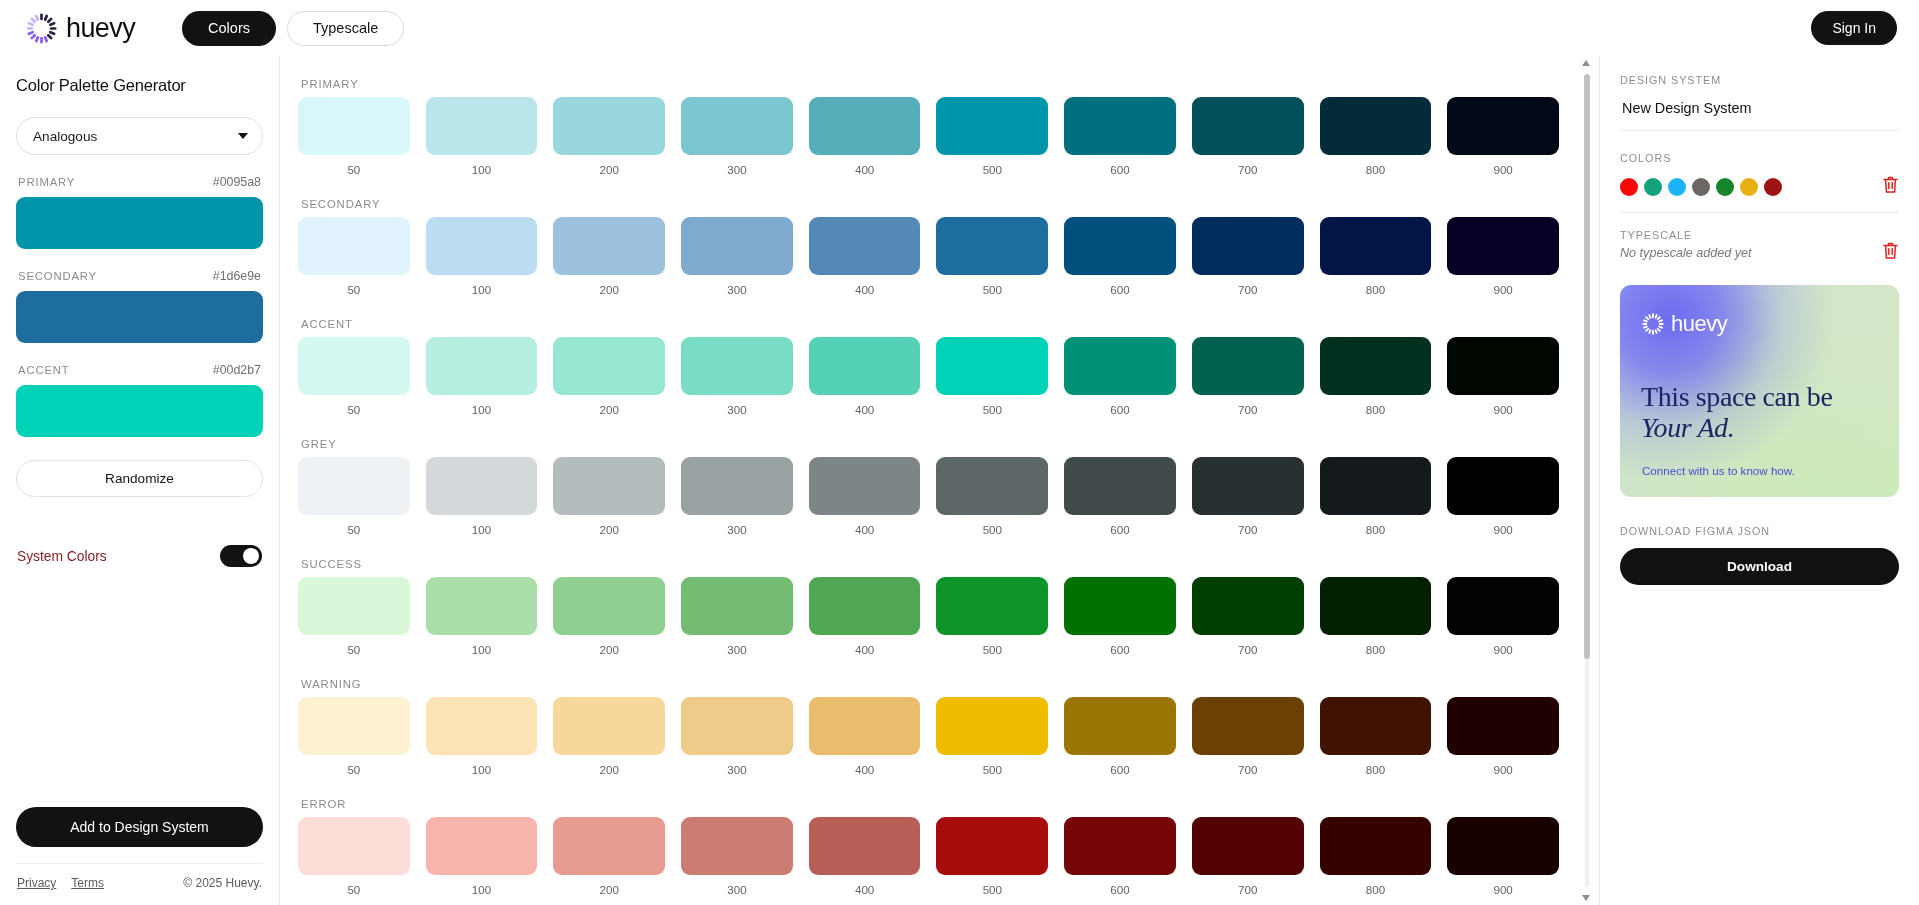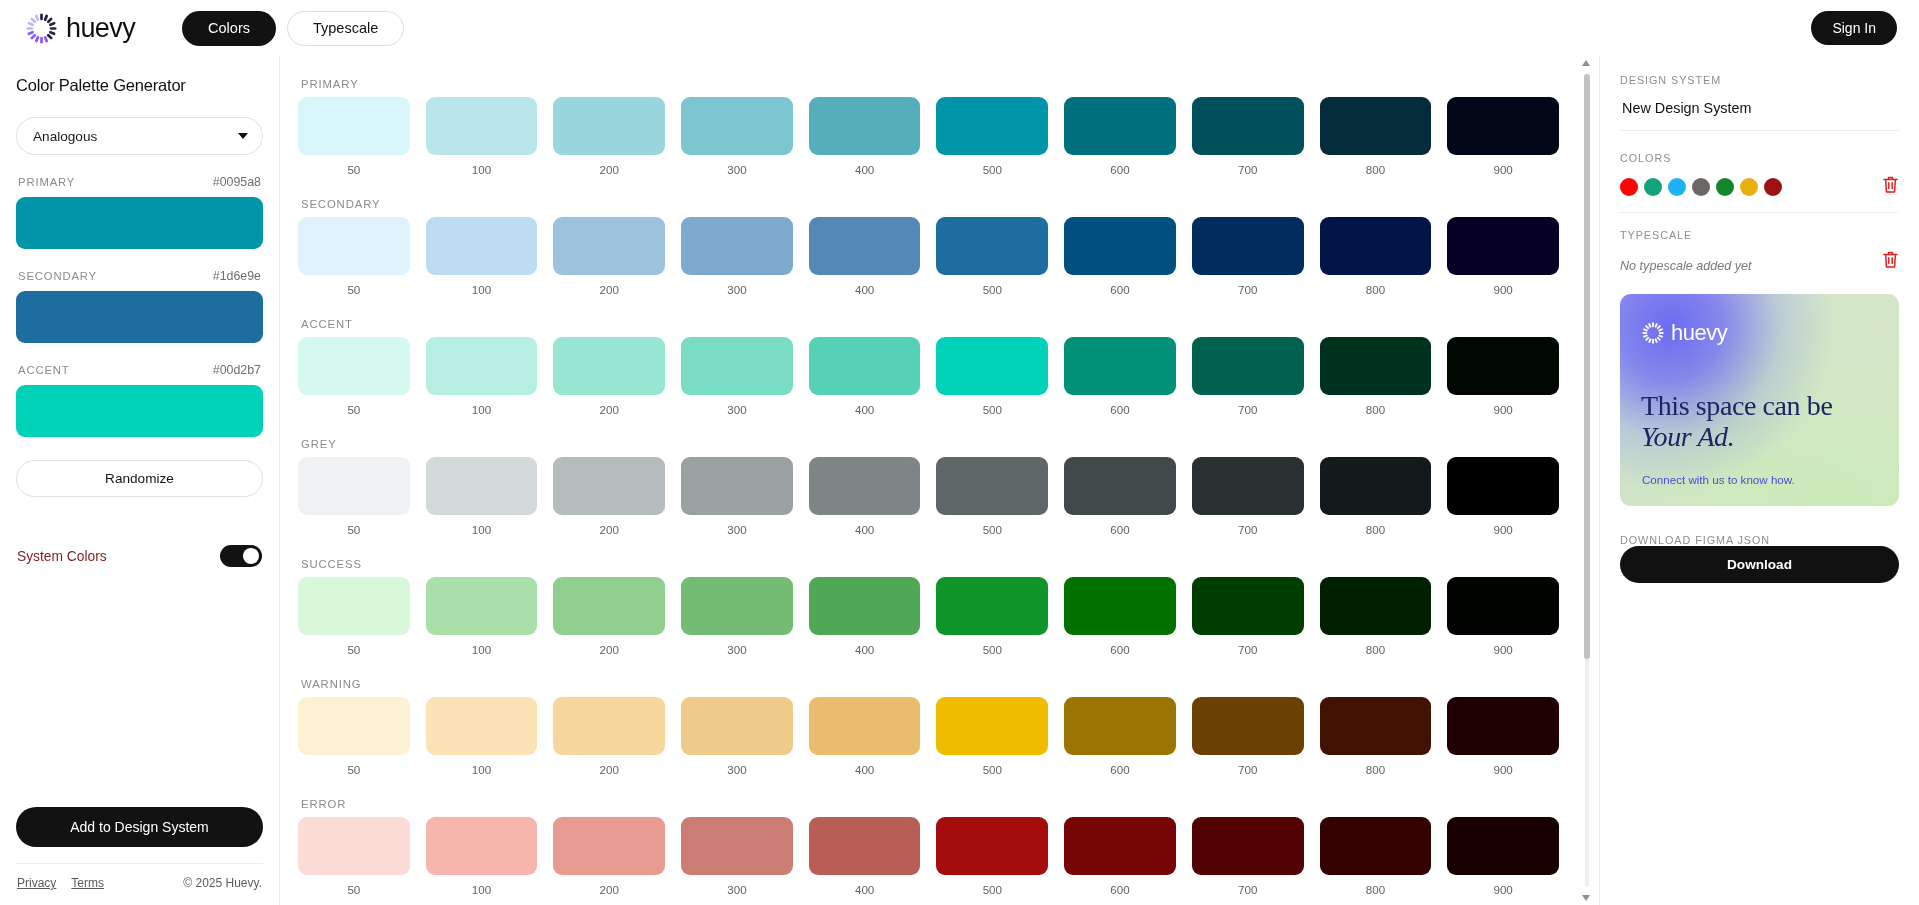--- a/index.html
+++ b/index.html
@@ -131,21 +131,21 @@
   .rp-ds-name { font-size: 14.4px; font-weight: 500; color: #111; margin-top: 14px; padding-left: 2px; }
   .rp-divider { height: 1px; background: #ededed; margin: 14px 0 0 0; }
 
   .rp-colors-block { margin-top: 21px; }
   .dots-row { display: flex; align-items: center; justify-content: space-between; margin-top: 11px; }
   .dots { display: flex; gap: 6px; }
   .dot { width: 18px; height: 18px; border-radius: 50%; cursor: pointer; }
   .trash { cursor: pointer; display: block; }
 
   .rp-type-block { margin-top: 16px; }
-  .type-row { display: flex; align-items: flex-end; justify-content: space-between; margin-top: 9px; }
+  .type-row { display: flex; align-items: center; justify-content: space-between; }
   .type-empty { font-size: 12.6px; color: #7a7a7a; font-style: italic; }
 
   .ad-card {
     margin-top: 21px; height: 212px; border-radius: 11px; position: relative; overflow: hidden;
     background:
       radial-gradient(circle at 18% 16%, #6d6bf0 0%, rgba(109,107,240,0.75) 18%, rgba(150,160,225,0.35) 38%, rgba(190,220,190,0.05) 56%),
       radial-gradient(circle at 88% 10%, #d6e7c8 0%, rgba(214,231,200,0.6) 30%, rgba(214,231,200,0) 58%),
       radial-gradient(circle at 78% 92%, #cdeab9 0%, rgba(205,234,185,0.55) 40%, rgba(205,234,185,0) 70%),
       linear-gradient(150deg, #c9d3f2 0%, #cfe3c9 48%, #d6f0c5 100%);
     cursor: pointer;
@@ -155,21 +155,21 @@
   .ad-head {
     position: absolute; left: 21px; top: 96px; right: 14px;
     font-family: "Liberation Serif", serif; color: #1d2563;
     font-size: 28px; line-height: 1.12; letter-spacing: -0.4px;
   }
   .ad-head .it { font-style: italic; display: block; }
   .ad-sub { position: absolute; left: 22px; bottom: 20px; font-size: 11.6px; color: #4b4fd0; }
 
   .rp-dl-block { margin-top: 28px; }
   .dl-btn {
-    margin-top: 0; width: 100%; height: 37px; border-radius: 999px; background: #111;
+    margin-top: 11px; width: 100%; height: 37px; border-radius: 999px; background: #111;
     color: #fff; font-size: 13.6px; font-weight: 600; border: none; cursor: pointer; font-family: inherit;
   }
   .plugin-card { margin-top: 14px; background: #f7f2fb; border-radius: 10px; padding: 13px 14px 14px 14px; }
   .plugin-text { font-size: 12.3px; color: #3a3a3a; line-height: 1.42; }
   .plugin-btn {
     margin-top: 11px; height: 28px; border-radius: 999px; background: #111; color: #fff;
     display: inline-flex; align-items: center; gap: 7px; padding: 0 13px;
     font-size: 12.3px; font-weight: 600; cursor: pointer; border: none; font-family: inherit;
   }
   .arrow-ne { font-size: 12px; line-height: 1; }

